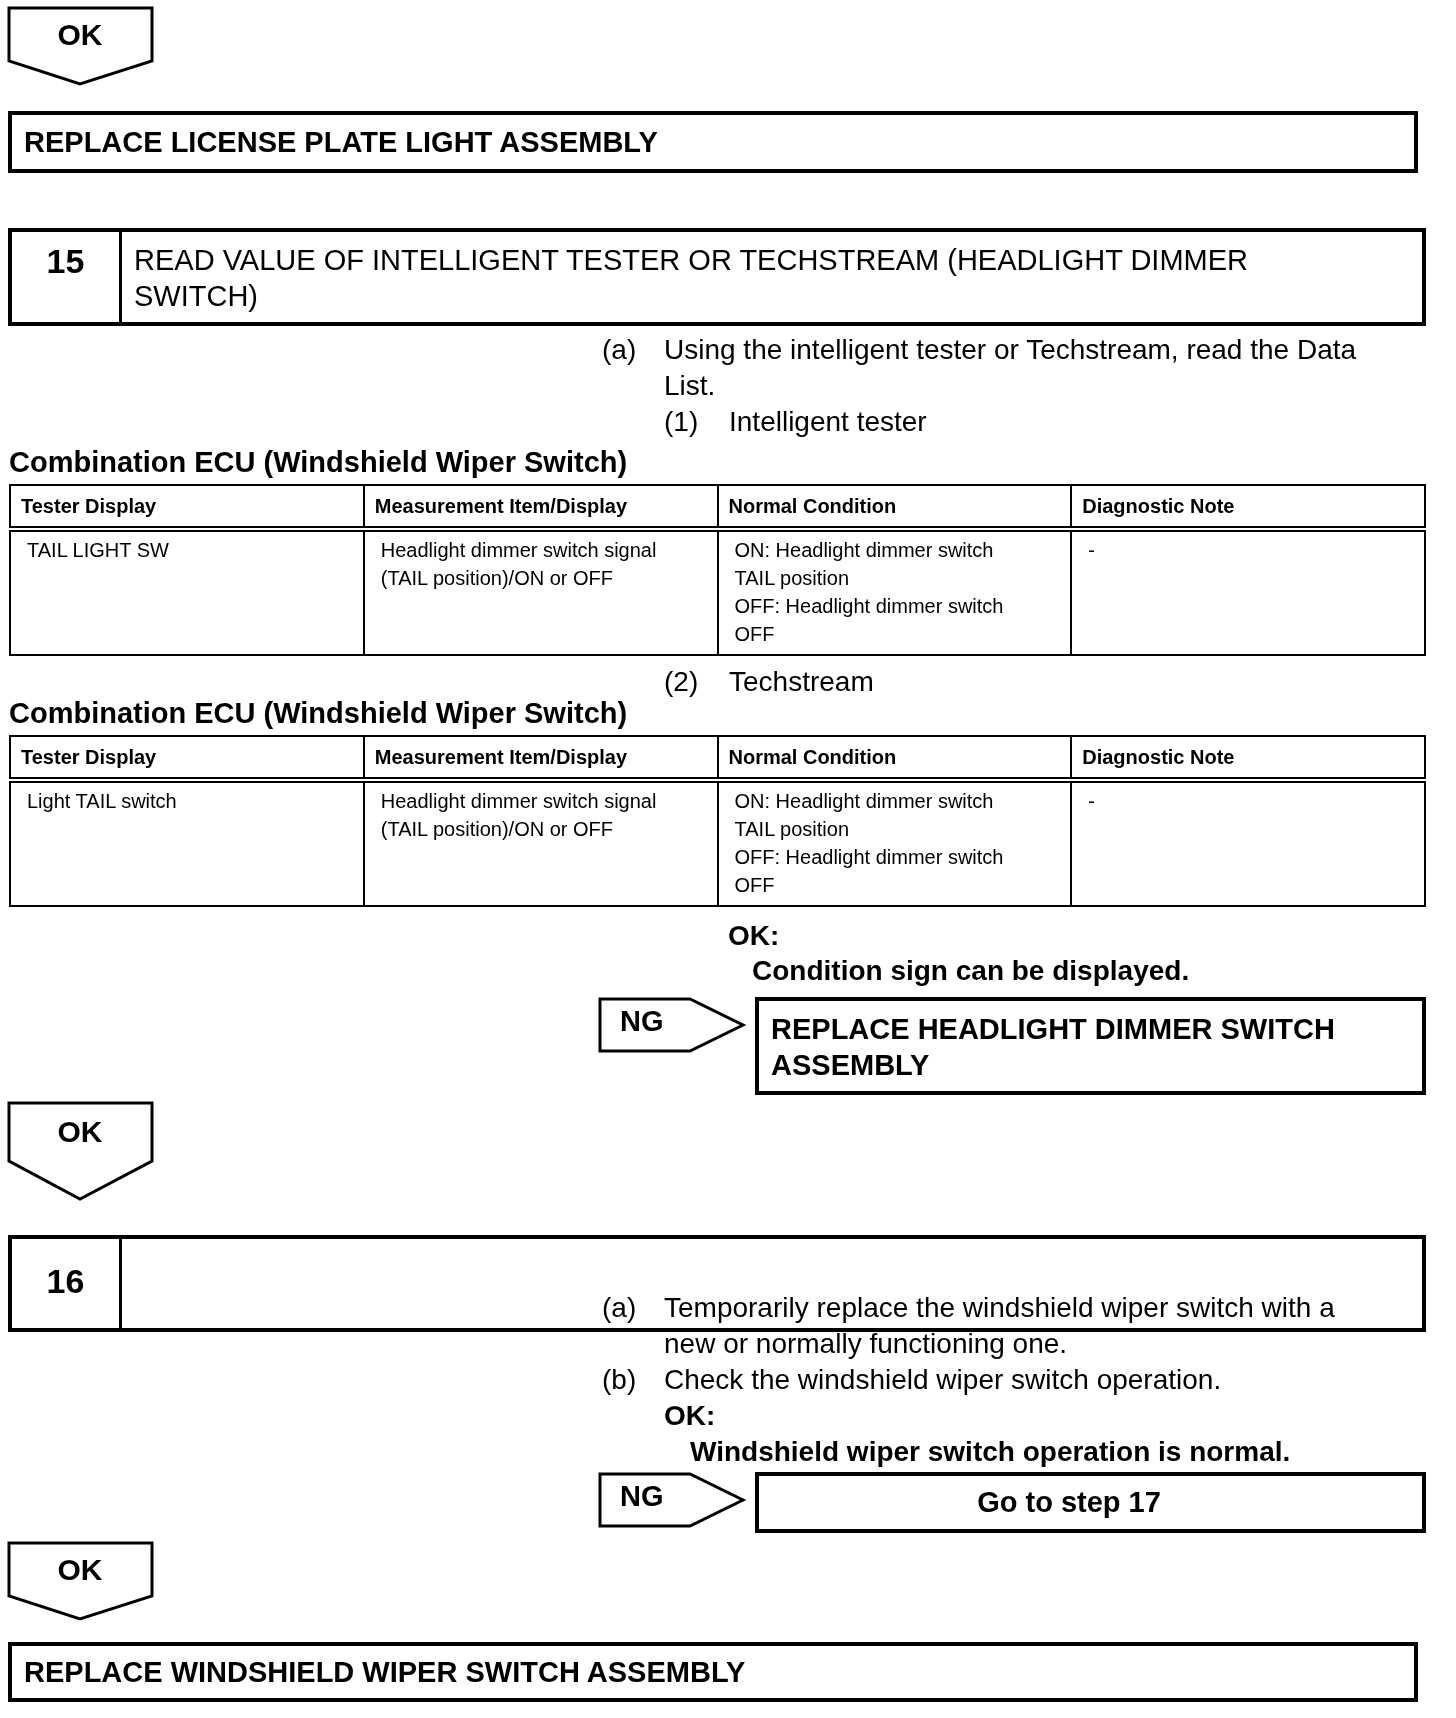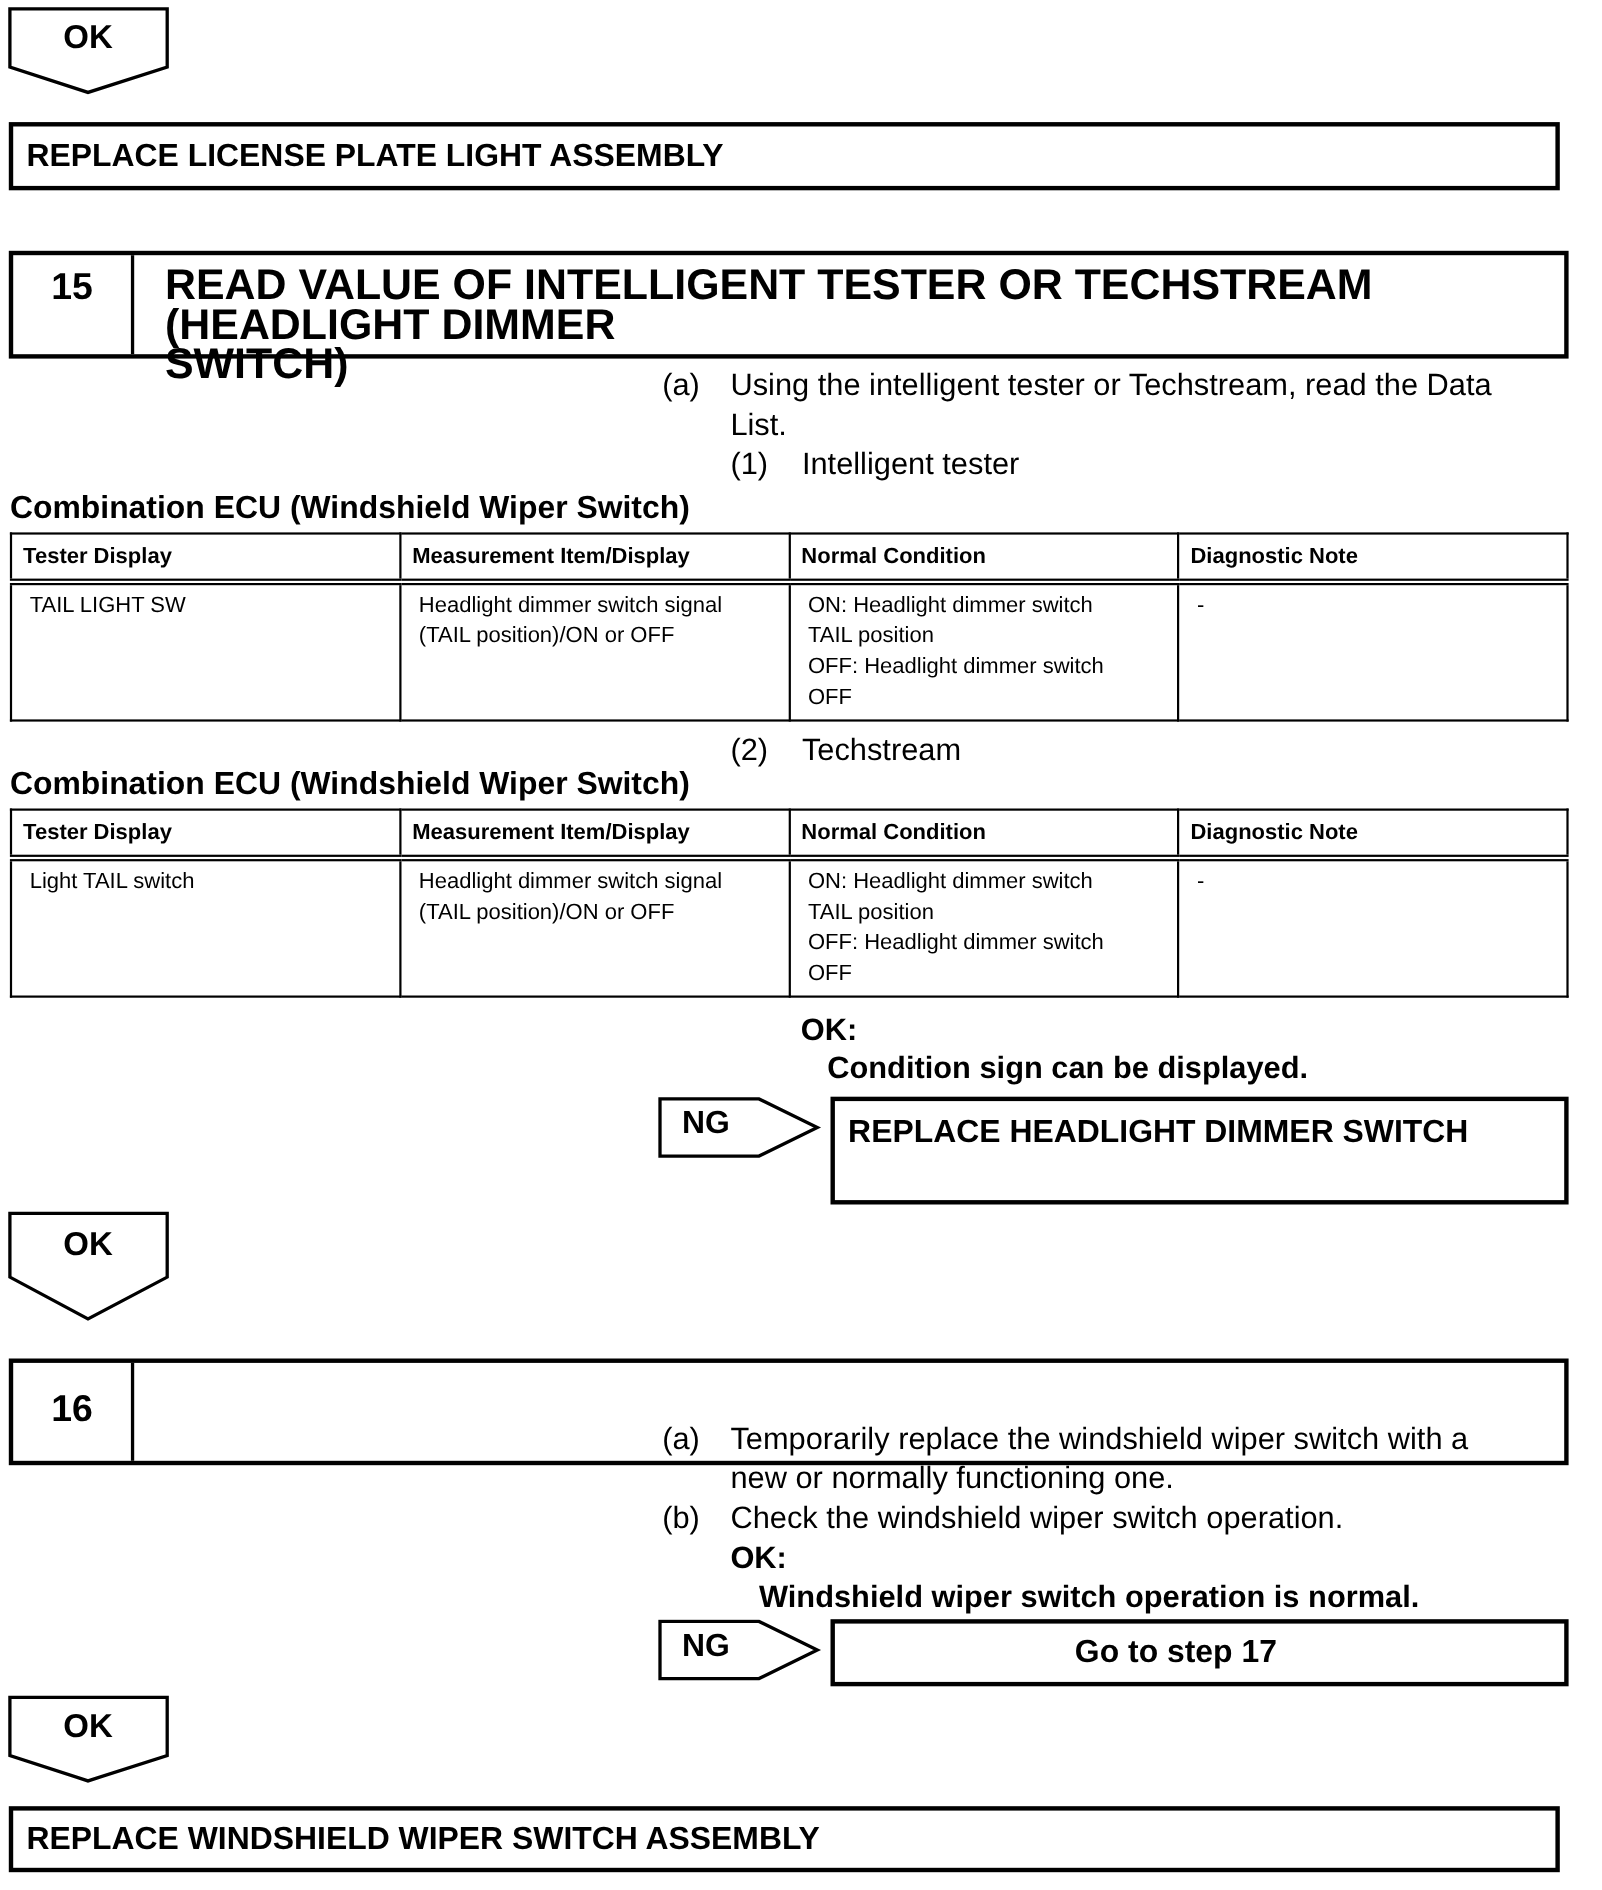--- a/index.html
+++ b/index.html
@@ -3,21 +3,21 @@
 <meta charset="utf-8">
 <style>
   html, body { margin:0; padding:0; background:#fff; }
   body { width:1456px; height:1718px; position:relative; overflow:hidden; font-family:"Liberation Sans", sans-serif; color:#000; }
   .ok-arrow { position:absolute; width:146px; height:100px; }
   .ok-arrow svg { position:absolute; left:0; top:0; }
   .ok-arrow span { position:absolute; left:0; width:146px; top:12px; text-align:center; font-weight:bold; font-size:30px; }
   .result-box { position:absolute; left:8px; width:1410px; border:4px solid #000; font-weight:bold; font-size:29px; box-sizing:border-box; padding-left:12px; }
   .step-box { position:absolute; left:8px; width:1418px; border:4px solid #000; box-sizing:border-box; display:flex; }
   .step-num { width:110px; border-right:3px solid #000; font-weight:bold; font-size:34px; text-align:center; box-sizing:border-box; }
-  .step-title { flex:1; font-weight:bold; font-size:39px; padding-left:12px; line-height:36px;margin-left:16px; }
+  .step-title { flex:1; font-weight:normal; font-size:29px; padding-left:12px; line-height:36px; }
   .body-text { position:absolute; font-size:28px; line-height:36px; white-space:nowrap; }
   .tbl-title { position:absolute; left:9px; font-weight:bold; font-size:29px; white-space:nowrap; }
   table.dl { position:absolute; left:9px; width:1417px; border-collapse:collapse; table-layout:fixed; }
   table.dl th, table.dl td { border:2px solid #000; text-align:left; vertical-align:top; padding:6px 10px; font-size:20px; line-height:28px; }
   table.dl th { font-weight:bold; height:28px; border-bottom:6px double #000; }
   table.dl td { height:98px; padding-top:4px;padding-left:16px; }
   .ng-arrow { position:absolute; width:148px; height:58px; }
   .ng-arrow span { position:absolute; left:22px; top:8px; font-weight:bold; font-size:29px; }
   .ng-box { position:absolute; left:755px; width:671px; border:4px solid #000; box-sizing:border-box; font-weight:bold; font-size:29px; line-height:36px; padding-left:12px; }
   .bold { font-weight:bold; }
@@ -113,20 +113,21 @@
 <div class="body-text bold" style="left:752px; top:953px;">Condition sign can be displayed.</div>
 
 <div class="ng-arrow" style="left:598px; top:997px; height:57px;">
   <svg width="150" height="58" style="position:absolute;left:0;top:0;">
     <polygon points="2,2 92,2 145,28 92,54 2,54" fill="#fff" stroke="#000" stroke-width="3"></polygon>
   </svg>
   <span>NG</span>
 </div>
 <div class="ng-box" style="top:997px; height:98px; padding-top:10px;">
   <div>REPLACE HEADLIGHT DIMMER SWITCH</div>
+  <div>ASSEMBLY</div>
 </div>
 
 <div class="ok-arrow" style="left:7px; top:1101px;">
   <svg width="150" height="102">
     <polygon points="2,2 145,2 145,60 73,98 2,60" fill="#fff" stroke="#000" stroke-width="3"></polygon>
   </svg>
   <span style="top:14px;">OK</span>
 </div>
 
 <div class="step-box" style="top:1235px; height:97px;">

